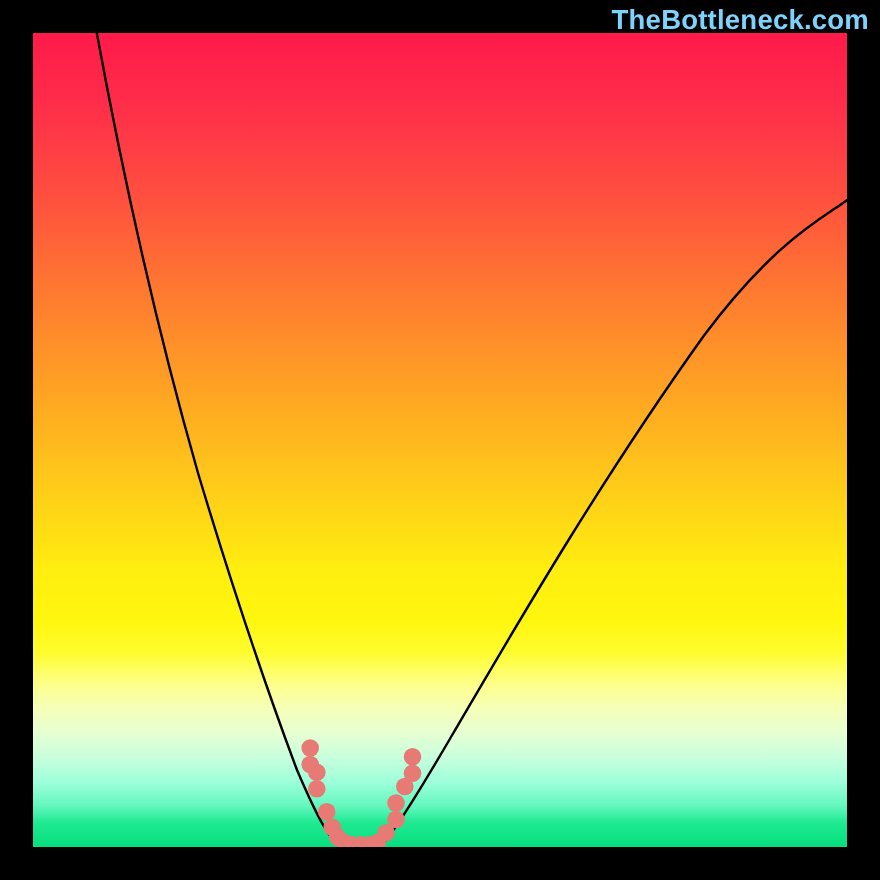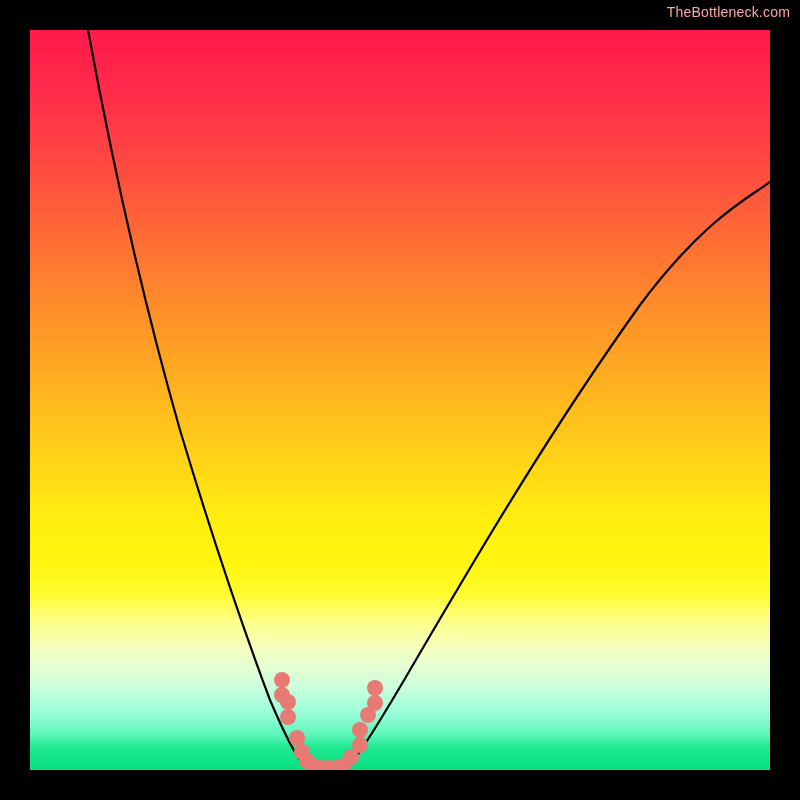--- a/index.html
+++ b/index.html
@@ -39,23 +39,23 @@
       #c8ffdd 89%,
       #9effda 92%,
       #62f7bd 95%,
       #1fe992 97%,
       #06df7e 100%);
   }
   .watermark {
     position: absolute;
     top: 4px;
     right: 10px;
-    color: #fca5a5;
-    font-size: 14px;
-    font-weight: 400;
+    color: #7dd3fc;
+    font-size: 25px;
+    font-weight: 700;
     letter-spacing: 0.2px;
   }
   svg.curves {
     position: absolute;
     left: 0;
     top: 0;
     width: 740px;
     height: 740px;
   }
   svg.curves path.curve {

